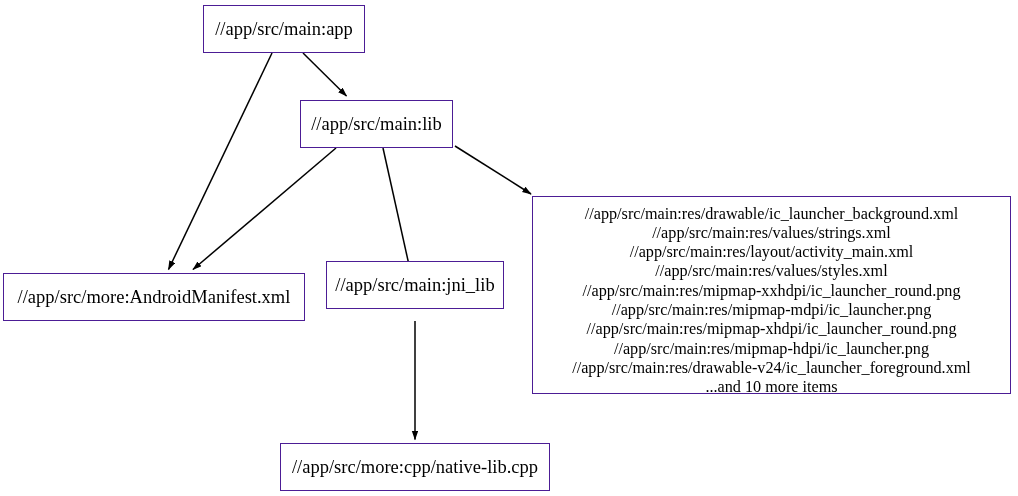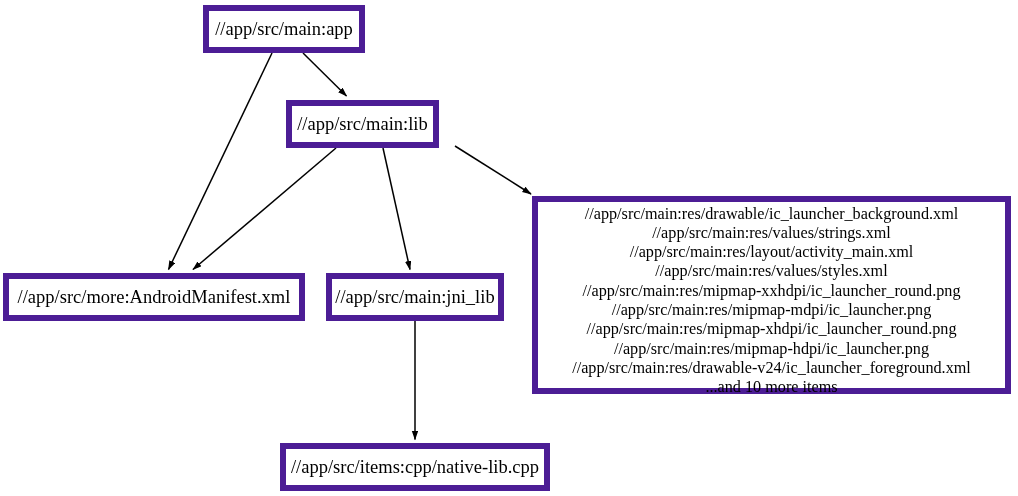--- a/index.html
+++ b/index.html
@@ -20,39 +20,39 @@
     position: absolute;
     left: 0;
     top: 0;
     width: 1018px;
     height: 496px;
     pointer-events: none;
   }
   .graph-node {
     position: absolute;
     box-sizing: border-box;
-    border: 6px solid #4c1d95;
+    border: 1px solid #4c1d95;
     background: #ffffff;
     display: flex;
     align-items: center;
     justify-content: center;
     text-align: center;
     color: #000000;
     white-space: pre;
     line-height: 1.0;
   }
   .node-label {
     display: block;
     white-space: pre;
   }
   
   #node-app        { left: 203px; top: 5px;   width: 162px; height: 48px;  font-size: 18.5px; }
-  #node-lib        { left: 286px; top: 100px; width: 153px; height: 48px;  font-size: 18.5px; }
+  #node-lib        { left: 300px; top: 100px; width: 153px; height: 48px;  font-size: 18.5px; }
   #node-manifest   { left: 3px;   top: 273px; width: 302px; height: 48px;  font-size: 18.5px; }
-  #node-jnilib     { left: 326px; top: 273px; width: 178px; height: 48px;  font-size: 18.5px; }
+  #node-jnilib     { left: 326px; top: 261px; width: 178px; height: 48px;  font-size: 18.5px; }
   #node-resources  { left: 532px; top: 196px; width: 479px; height: 198px; font-size: 16.2px; }
   #node-nativelib  { left: 280px; top: 443px; width: 270px; height: 48px;  font-size: 18.5px; }
 
   #node-resources .node-label {
     line-height: 19.3px;
     text-align: center;
     margin-top: 12px;
   }
 </style>
 </head>
@@ -103,16 +103,16 @@
 //app/src/main:res/values/styles.xml
 //app/src/main:res/mipmap-xxhdpi/ic_launcher_round.png
 //app/src/main:res/mipmap-mdpi/ic_launcher.png
 //app/src/main:res/mipmap-xhdpi/ic_launcher_round.png
 //app/src/main:res/mipmap-hdpi/ic_launcher.png
 //app/src/main:res/drawable-v24/ic_launcher_foreground.xml
 ...and 10 more items</span>
   </div>
 
   <div class="graph-node" id="node-nativelib">
-    <span class="node-label">//app/src/items:cpp/native-lib.cpp</span>
+    <span class="node-label">//app/src/more:cpp/native-lib.cpp</span>
   </div>
 
 </div>
 
 </body></html>

